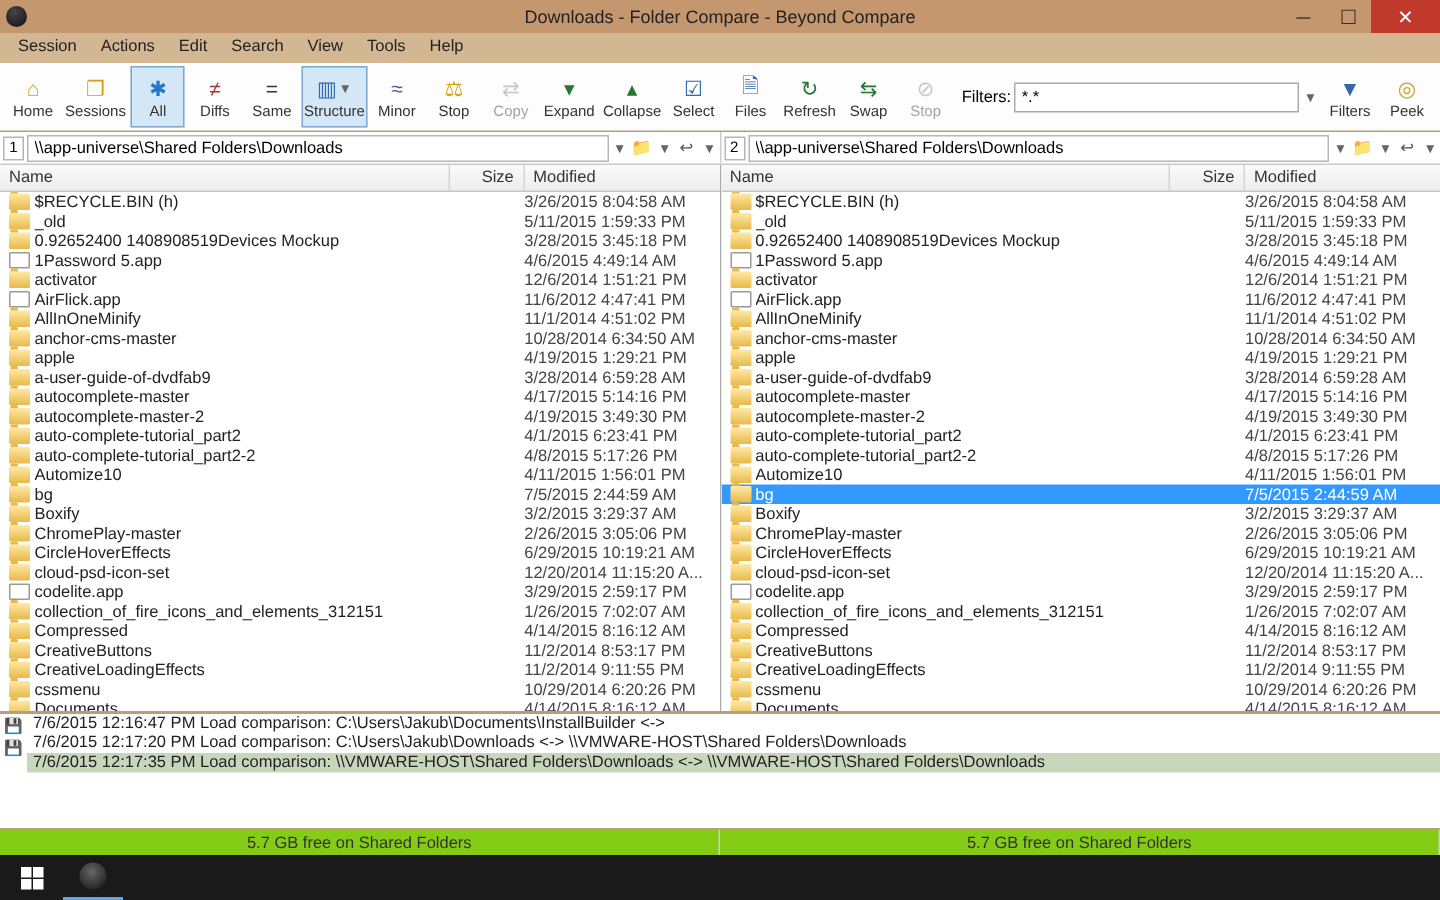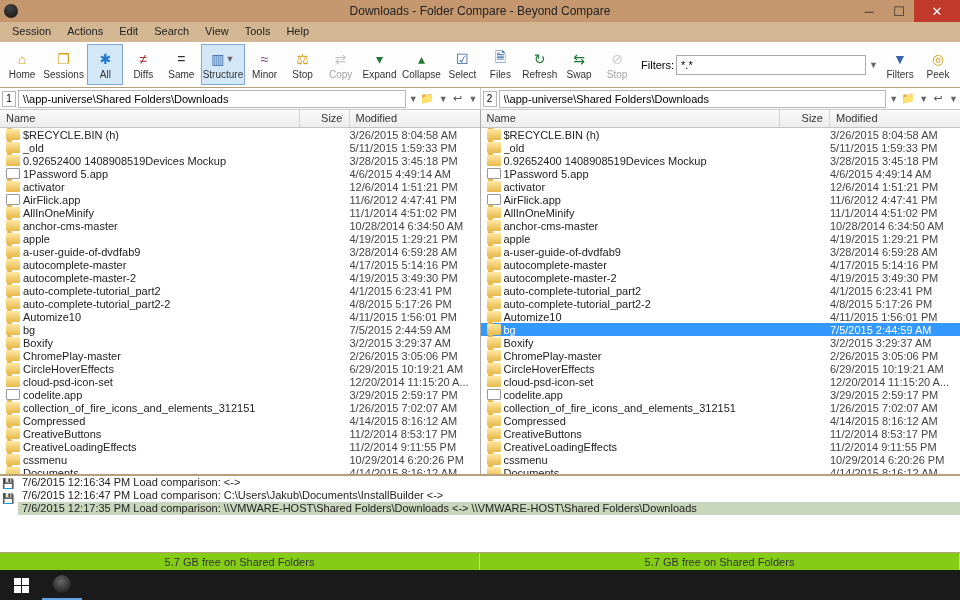--- a/index.html
+++ b/index.html
@@ -530,22 +530,22 @@
       </div>
   </div>
 </div>
 
 <div class="logpane">
   <div class="loggutter">
     <div class="gicon" style="color:#3366aa">💾</div>
     <div class="gicon" style="color:#d4a017">💾</div>
   </div>
   <div class="loglines" id="log">
-      <div class="logline">7/6/2015 12:16:34 PM   Load comparison:   &lt;-&gt;</div>
       <div class="logline">7/6/2015 12:16:47 PM   Load comparison: C:\Users\Jakub\Documents\InstallBuilder &lt;-&gt;</div>
+      <div class="logline">7/6/2015 12:17:20 PM   Load comparison: C:\Users\Jakub\Downloads &lt;-&gt; \\VMWARE-HOST\Shared Folders\Downloads</div>
       <div class="logline sel">7/6/2015 12:17:35 PM   Load comparison: \\VMWARE-HOST\Shared Folders\Downloads &lt;-&gt; \\VMWARE-HOST\Shared Folders\Downloads</div>
     </div>
 </div>
 
 <div class="statusbar">
   <div class="statushalf">5.7 GB free on Shared Folders</div>
   <div class="statushalf">5.7 GB free on Shared Folders</div>
 </div>
 
 <div class="taskbar">

